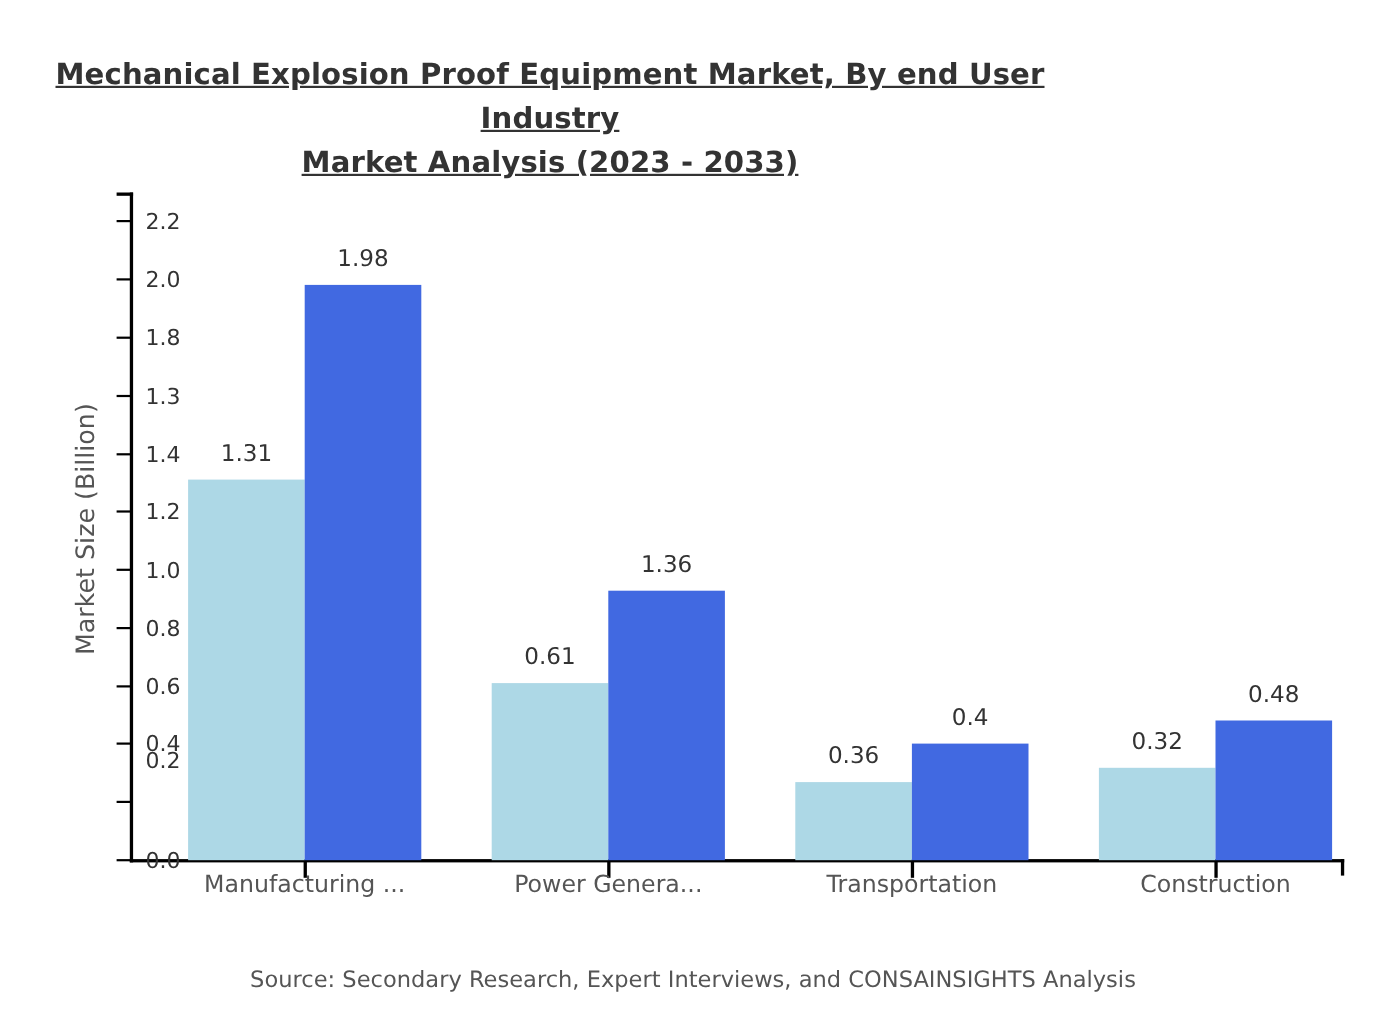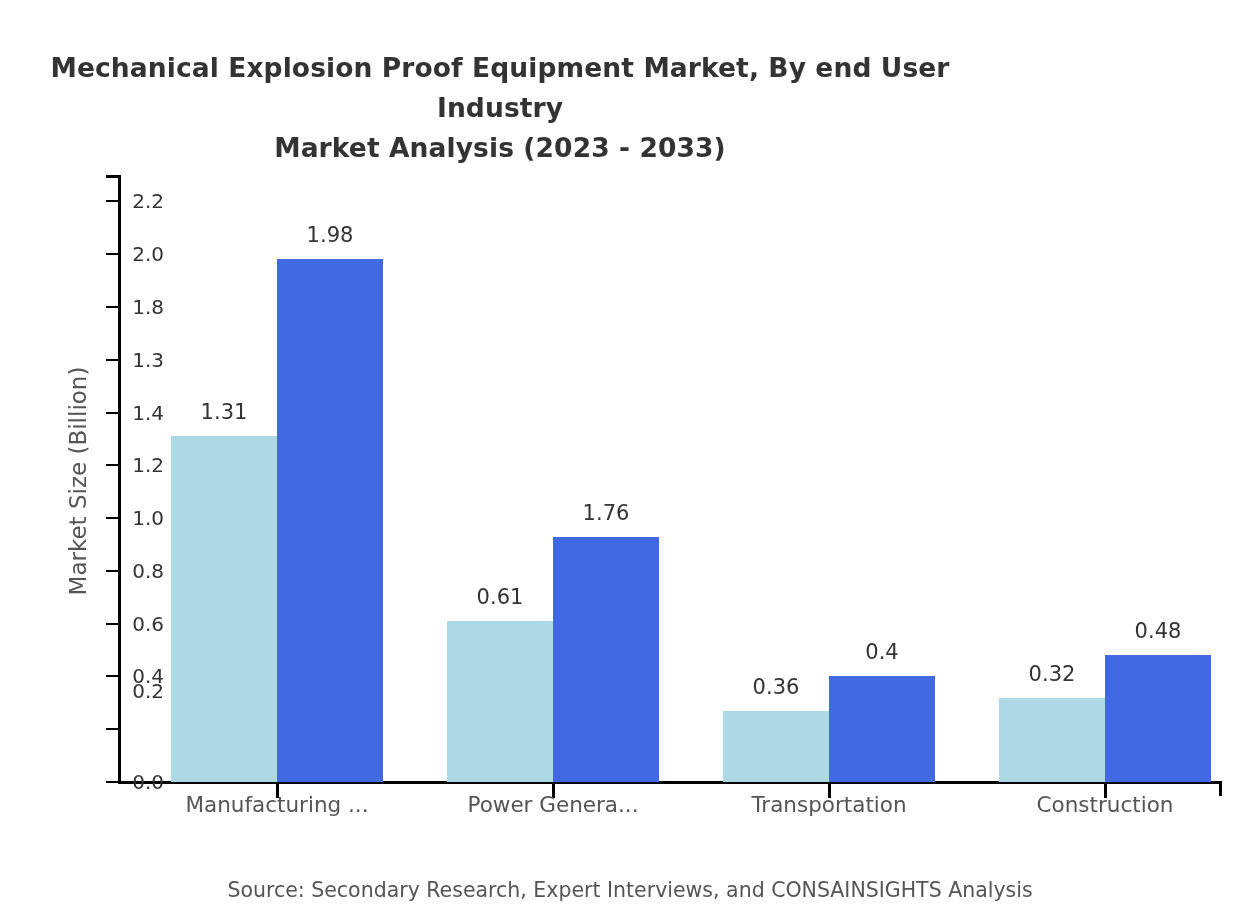--- a/index.html
+++ b/index.html
@@ -27,20 +27,21 @@
     position: absolute;
     left: 0;
     top: 48px;
     width: 1000px;
     text-align: center;
     font-size: 26.5px;
     font-weight: bold;
     color: #333333;
     line-height: 40px;
     letter-spacing: 0.1px;
+    text-decoration: underline;
   }
   .chart-title .tline { display: block; }
 
   
   .ylabel {
     position: absolute;
     left: -232px;
     top: 468px;
     width: 620px;
     text-align: center;
@@ -231,21 +232,21 @@
     </div>
 
   <div id="bars" class="plot">
       <div class="bar" style="left: 53px; width: 106px; height: 345.726px; background: rgb(173, 216, 230);"></div>
       <div class="bar-label" style="left: 106px; top: 225.274px;">1.31</div>
       <div class="bar" style="left: 159px; width: 106px; height: 522.548px; background: rgb(65, 105, 225);"></div>
       <div class="bar-label" style="left: 212px; top: 48.4522px;">1.98</div>
       <div class="bar" style="left: 329px; width: 106px; height: 160.987px; background: rgb(173, 216, 230);"></div>
       <div class="bar-label" style="left: 382px; top: 410.013px;">0.61</div>
       <div class="bar" style="left: 435px; width: 106px; height: 245.439px; background: rgb(65, 105, 225);"></div>
-      <div class="bar-label" style="left: 488px; top: 325.561px;">1.76</div>
+      <div class="bar-label" style="left: 488px; top: 325.561px;">1.36</div>
       <div class="bar" style="left: 605px; width: 106px; height: 71.2565px; background: rgb(173, 216, 230);"></div>
       <div class="bar-label" style="left: 658px; top: 499.743px;">0.36</div>
       <div class="bar" style="left: 711px; width: 106px; height: 105.565px; background: rgb(65, 105, 225);"></div>
       <div class="bar-label" style="left: 764px; top: 465.435px;">0.4</div>
       <div class="bar" style="left: 881px; width: 106px; height: 84.4522px; background: rgb(173, 216, 230);"></div>
       <div class="bar-label" style="left: 934px; top: 486.548px;">0.32</div>
       <div class="bar" style="left: 987px; width: 106px; height: 126.678px; background: rgb(65, 105, 225);"></div>
       <div class="bar-label" style="left: 1040px; top: 444.322px;">0.48</div>
     </div>
 

